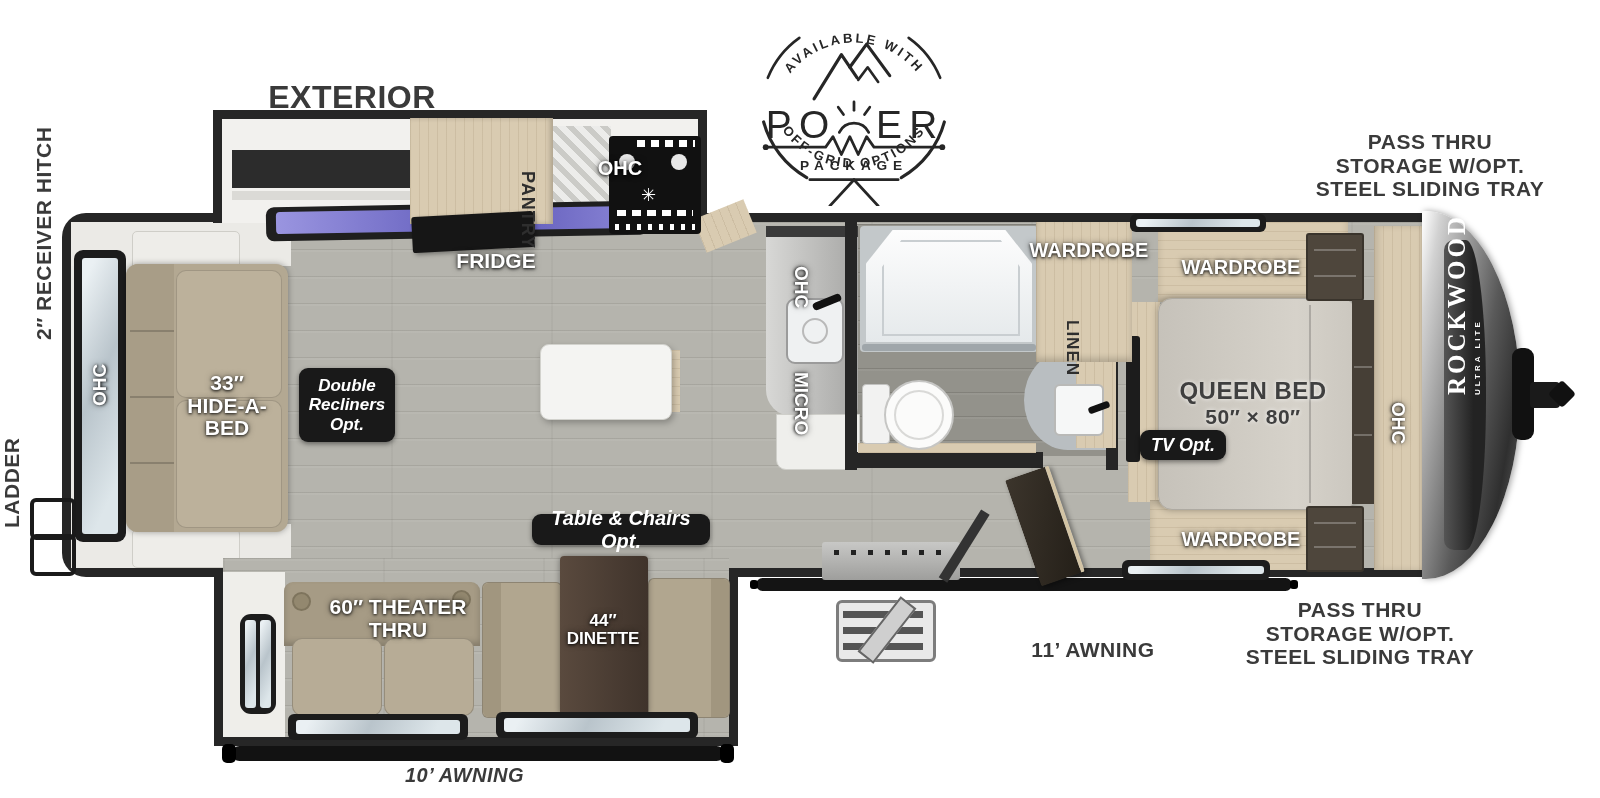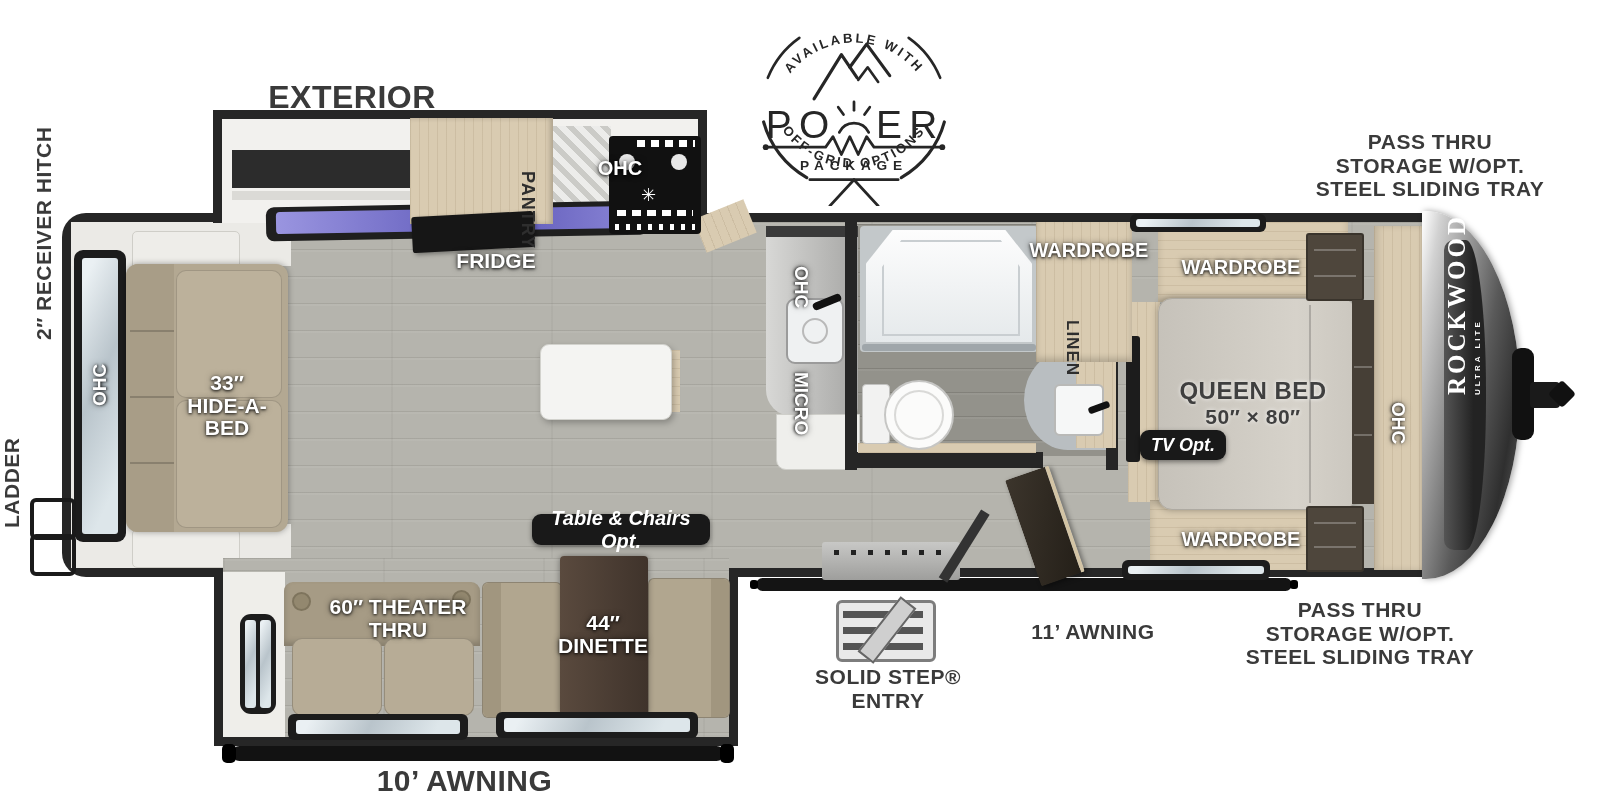--- a/index.html
+++ b/index.html
@@ -89,28 +89,24 @@
     <div>STORAGE W/OPT.</div>
     <div>STEEL SLIDING TRAY</div>
   </div>
 
   <div class="ld" style="left:1240px;top:598px;width:240px;font-size:21px;">
     <div>PASS THRU</div>
     <div>STORAGE W/OPT.</div>
     <div>STEEL SLIDING TRAY</div>
   </div>
 
-  <div class="ld" style="left:798px;top:665px;width:180px;font-size:21px;">
-    <div>SOLID STEP®</div>
-    <div>ENTRY</div>
-  </div>
-
-  <div class="ld" style="left:998px;top:620px;width:190px;font-size:21px;">11’ AWNING</div>
-
-  <div class="ld" style="left:372px;top:764px;width:185px;font-size:30px;">10’ AWNING</div>
+
+  <div class="ld" style="left:998px;top:638px;width:190px;font-size:21px;">11’ AWNING</div>
+
+  <div class="ld" style="left:372px;top:764px;width:185px;font-size:20px;font-style:italic;">10’ AWNING</div>
 
   <div class="vwrap" style="left:44px;top:340px;">
     <div class="ld rotCCW" style="position:relative;font-size:21px;">2″ RECEIVER HITCH</div>
   </div>
   <div class="vwrap" style="left:12px;top:528px;">
     <div class="ld rotCCW" style="position:relative;font-size:21px;">LADDER</div>
   </div>
 
   <div class="abs" style="left:28px;top:496px;width:44px;height:76px;z-index:5;">
     <div class="abs" style="left:2px;top:2px;width:38px;height:34px;border:4px solid #1a1a1a;border-radius:6px;"></div>
@@ -139,20 +135,27 @@
     <div class="seam" style="left:4px;top:198px;width:44px;height:2px;"></div>
     <div class="abs" style="left:50px;top:6px;width:104px;height:126px;background:#bcb19b;border:1px solid rgba(0,0,0,.15);border-radius:10px;"></div>
     <div class="abs" style="left:50px;top:136px;width:104px;height:126px;background:#bcb19b;border:1px solid rgba(0,0,0,.15);border-radius:10px;"></div>
   </div>
   <div class="lw" style="left:167px;top:372px;width:120px;font-size:21px;">
     <div>33″</div>
     <div>HIDE-A-</div>
     <div>BED</div>
   </div>
 
+  <div class="bb" style="left:299px;top:368px;width:96px;height:74px;font-size:17px;">
+    <div>
+      <div>Double</div>
+      <div>Recliners</div>
+      <div>Opt.</div>
+    </div>
+  </div>
 
   <div class="abs" style="left:213px;top:110px;width:494px;height:113px;border:9px solid #262626;border-bottom:none;background:#f2f1ee;box-sizing:border-box;z-index:6;"></div>
   <div class="abs" style="left:232px;top:150px;width:414px;height:38px;background:#2c2c2c;z-index:7;"></div>
   <div class="abs" style="left:232px;top:191px;width:414px;height:9px;background:#dbdad6;z-index:7;"></div>
   <div class="abs" style="left:266px;top:204px;width:382px;height:34px;background:#1f1f1f;border-radius:8px;transform:rotate(-1deg);z-index:8;">
     <div class="abs" style="left:10px;top:5px;width:360px;height:22px;border-radius:4px;background:linear-gradient(90deg,#9a95e0,#5c57b8 60%,#8a85d5);"></div>
   </div>
 
   <div class="tan" style="position:absolute;left:410px;top:118px;width:143px;height:106px;z-index:8;box-shadow:inset -3px 0 5px rgba(0,0,0,.2);"></div>
   <div class="vwrap" style="left:527px;top:171px;">
@@ -321,21 +324,21 @@
     <div>THRU</div>
   </div>
 
   <div class="abs" style="left:482px;top:582px;width:78px;height:134px;background:#b1a68f;border:1px solid rgba(0,0,0,.2);border-radius:6px;z-index:13;">
     <div class="abs" style="left:0;top:0;width:18px;height:134px;background:#a1967f;border-radius:6px 0 0 6px;"></div>
   </div>
   <div class="abs" style="left:648px;top:578px;width:80px;height:138px;background:#b1a68f;border:1px solid rgba(0,0,0,.2);border-radius:6px;z-index:13;">
     <div class="abs" style="right:0;top:0;width:18px;height:138px;background:#a1967f;border-radius:0 6px 6px 0;"></div>
   </div>
   <div class="abs" style="left:560px;top:556px;width:88px;height:160px;background:linear-gradient(90deg,#5a4a3e,#3f332b);border-radius:4px;z-index:14;box-shadow:0 0 6px rgba(0,0,0,.4);"></div>
-  <div class="lw" style="left:528px;top:612px;width:150px;font-size:21px;z-index:41;">
+  <div class="lw" style="left:528px;top:612px;width:150px;font-size:17px;z-index:41;">
     <div>44″</div>
     <div>DINETTE</div>
   </div>
 
   <div class="winf" style="left:288px;top:714px;width:180px;height:26px;z-index:15;">
     <div class="glass" style="left:8px;top:6px;width:164px;height:14px;"></div>
   </div>
   <div class="winf" style="left:496px;top:712px;width:202px;height:26px;z-index:15;">
     <div class="glass" style="left:8px;top:6px;width:186px;height:14px;"></div>
   </div>

